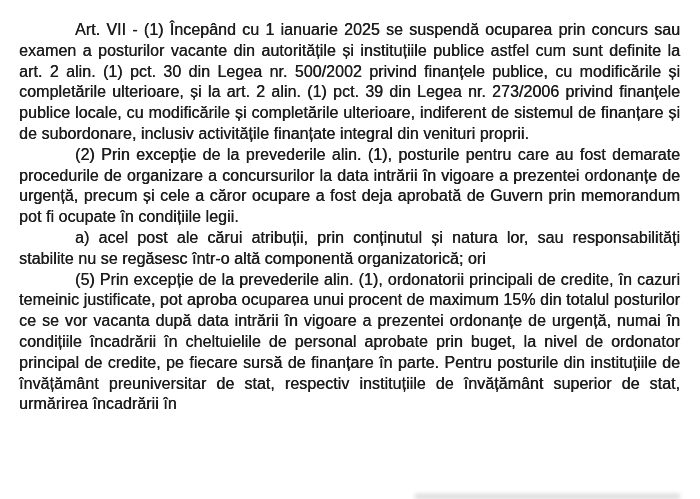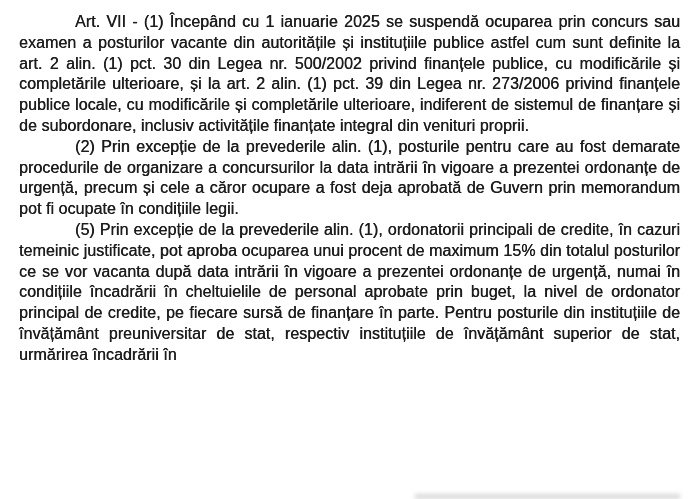--- a/index.html
+++ b/index.html
@@ -7,21 +7,21 @@
     padding: 0;
     background: #ffffff;
   }
   .page {
     position: relative;
     box-sizing: border-box;
     width: 700px;
     height: 499px;
     overflow: hidden;
     background: #ffffff;
-    padding: 12px 20px 0 19px;
+    padding: 20px 20px 0 19px;
     font-family: "Liberation Sans", "DejaVu Sans", sans-serif;
     font-size: 16px;
     line-height: 20.8px;
     color: #1d1d1d;
     letter-spacing: 0.05px;
     text-shadow: 0.35px 0 0 currentColor;
     filter: blur(0.15px);
   }
   .para {
     margin: 0;
@@ -38,15 +38,16 @@
     filter: blur(2px);
     opacity: 0.7;
   }
 </style>
 </head>
 <body>
 
 <div class="page">
   <p class="para">Art. VII - (1) Începând cu 1 ianuarie 2025 se suspendă ocuparea prin concurs sau examen a posturilor vacante din autoritățile și instituțiile publice astfel cum sunt definite la art. 2 alin. (1) pct. 30 din Legea nr. 500/2002 privind finanțele publice, cu modificările și completările ulterioare, și la art. 2 alin. (1) pct. 39 din Legea nr. 273/2006 privind finanțele publice locale, cu modificările și completările ulterioare, indiferent de sistemul de finanțare și de subordonare, inclusiv activitățile finanțate integral din venituri proprii.</p>
   <p class="para">(2) Prin excepție de la prevederile alin. (1), posturile pentru care au fost demarate procedurile de organizare a concursurilor la data intrării în vigoare a prezentei ordonanțe de urgență, precum și cele a căror ocupare a fost deja aprobată de Guvern prin memorandum pot fi ocupate în condițiile legii.</p>
+  <p class="para">a) acel post ale cărui atribuții, prin conținutul și natura lor, sau responsabilități stabilite nu se regăsesc într-o altă componentă organizatorică; ori</p>
   <p class="para">(5) Prin excepție de la prevederile alin. (1), ordonatorii principali de credite, în cazuri temeinic justificate, pot aproba ocuparea unui procent de maximum 15% din totalul posturilor ce se vor vacanta după data intrării în vigoare a prezentei ordonanțe de urgență, numai în condițiile încadrării în cheltuielile de personal aprobate prin buget, la nivel de ordonator principal de credite, pe fiecare sursă de finanțare în parte. Pentru posturile din instituțiile de învățământ preuniversitar de stat, respectiv instituțiile de învățământ superior de stat, urmărirea încadrării în</p>
   <div class="scan-artifact"></div>
 </div>
 
 </body></html>

